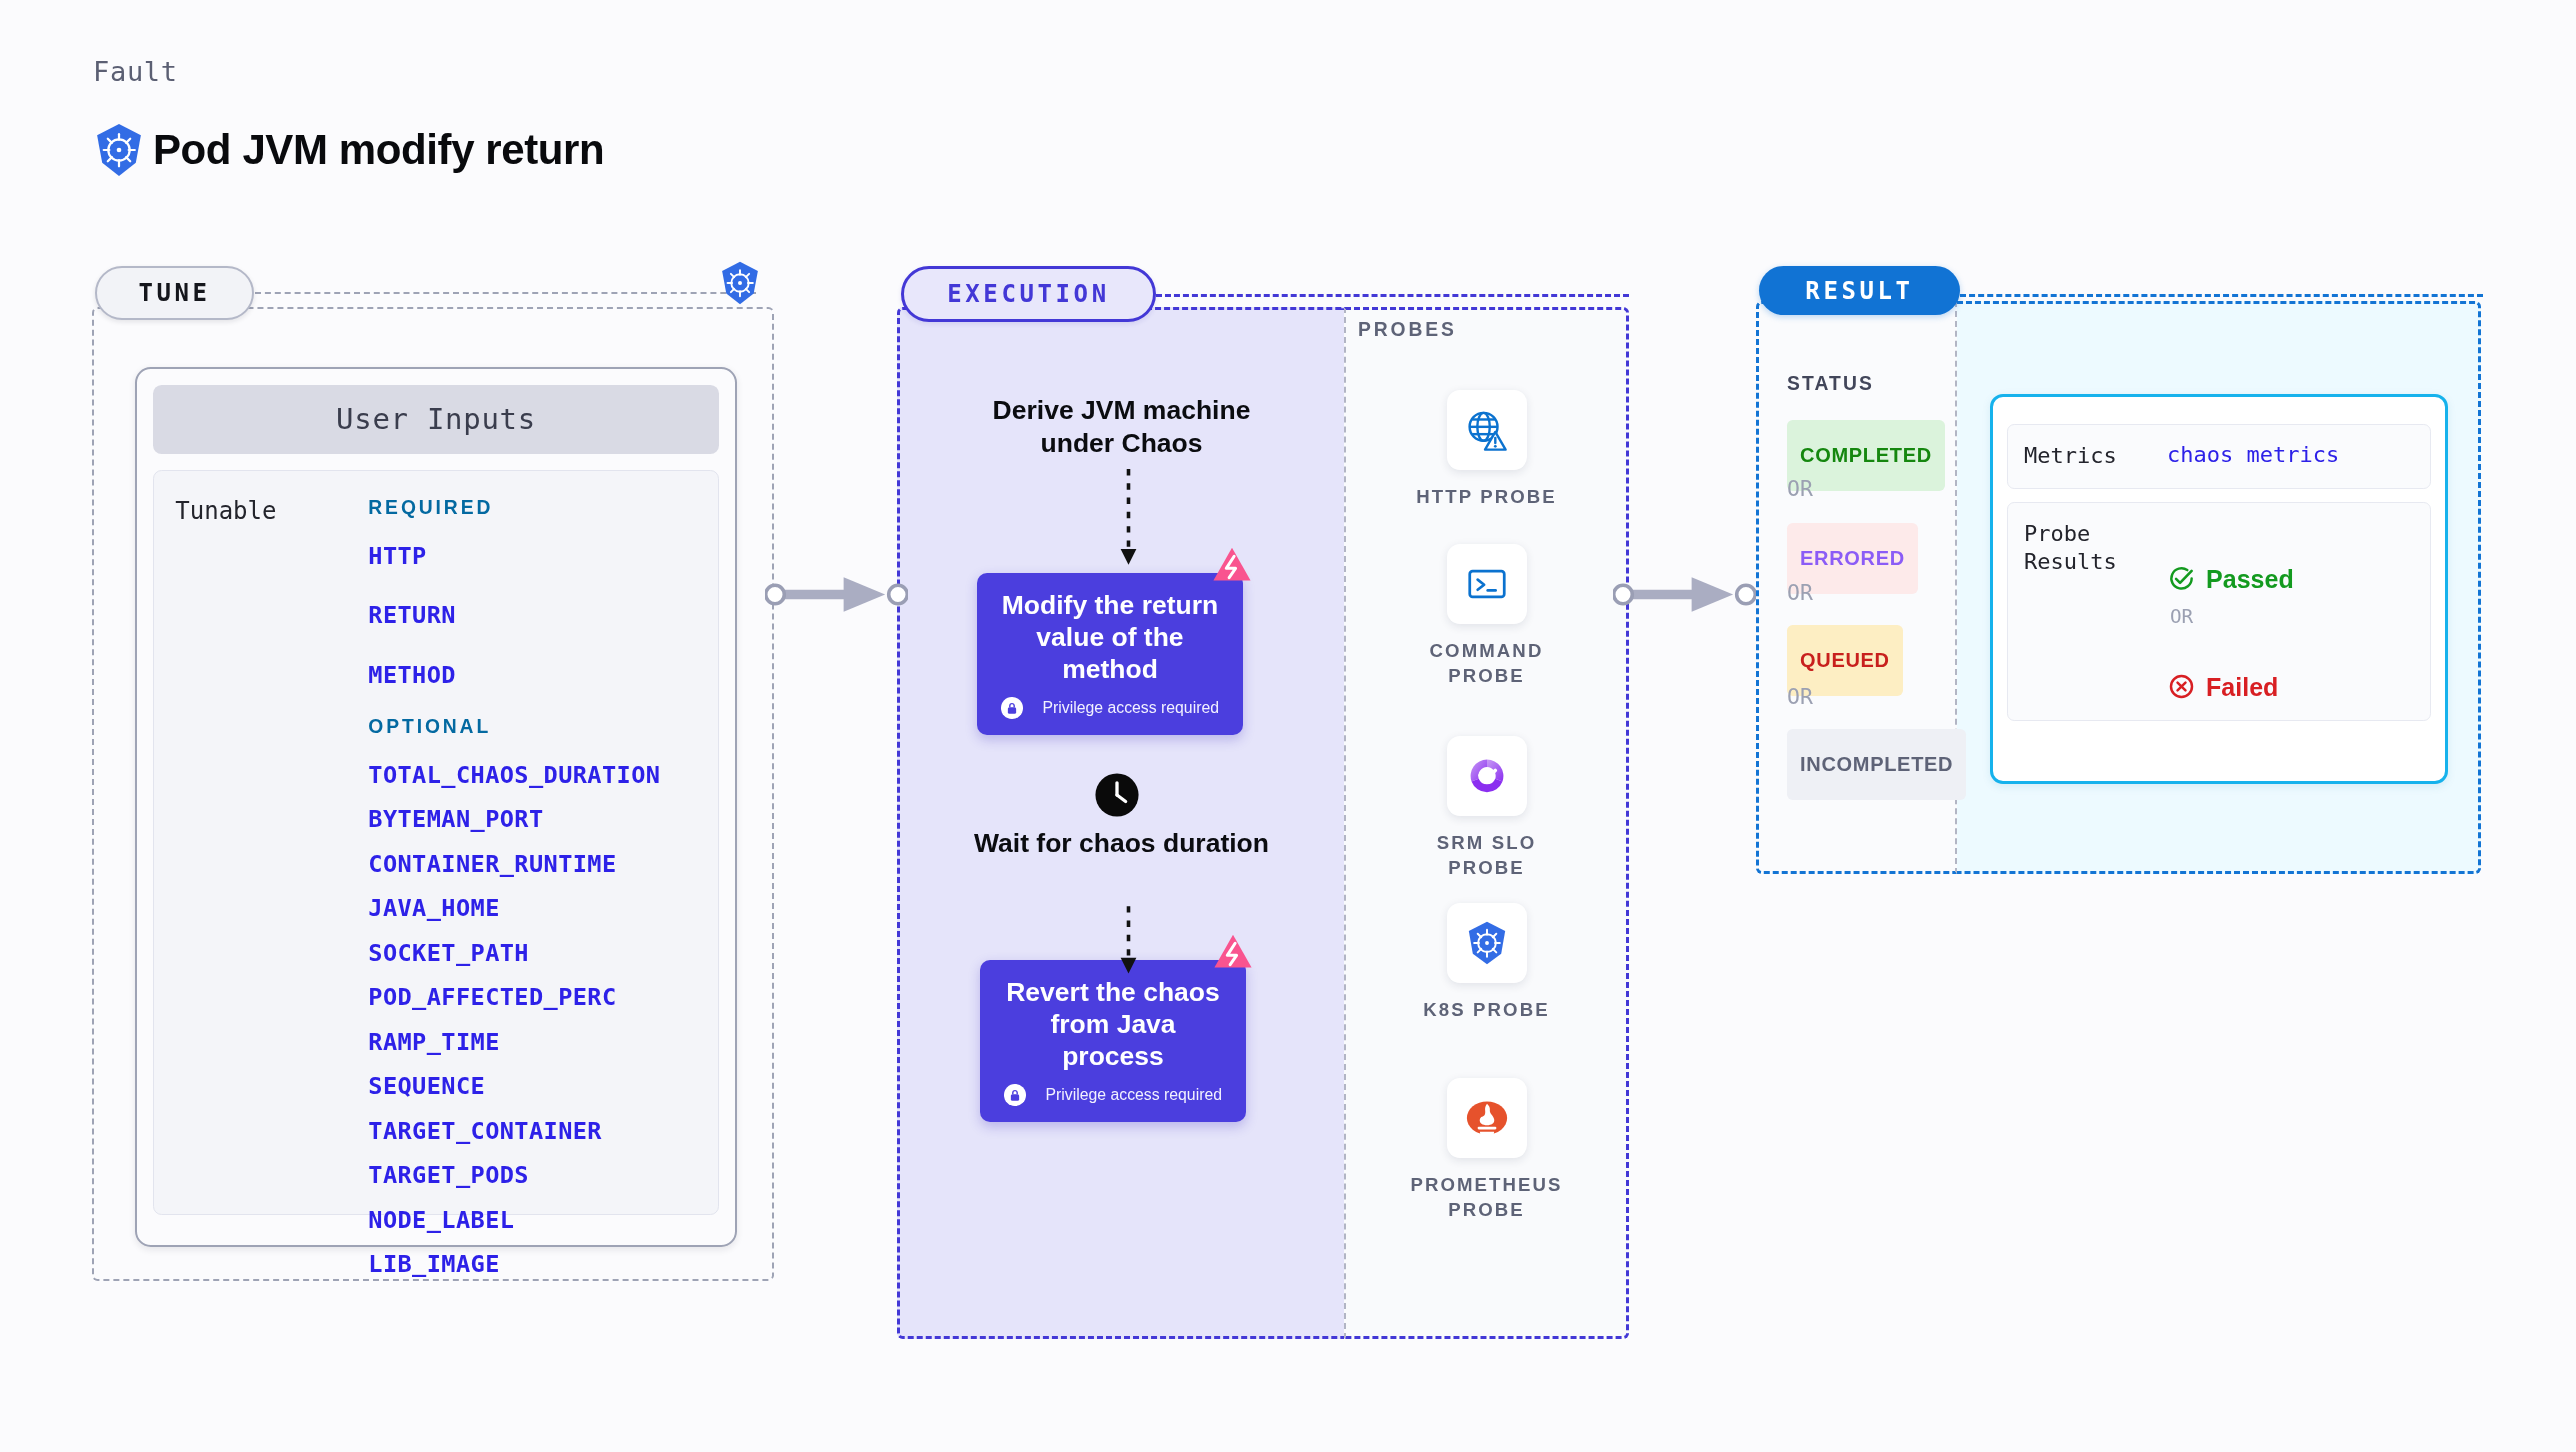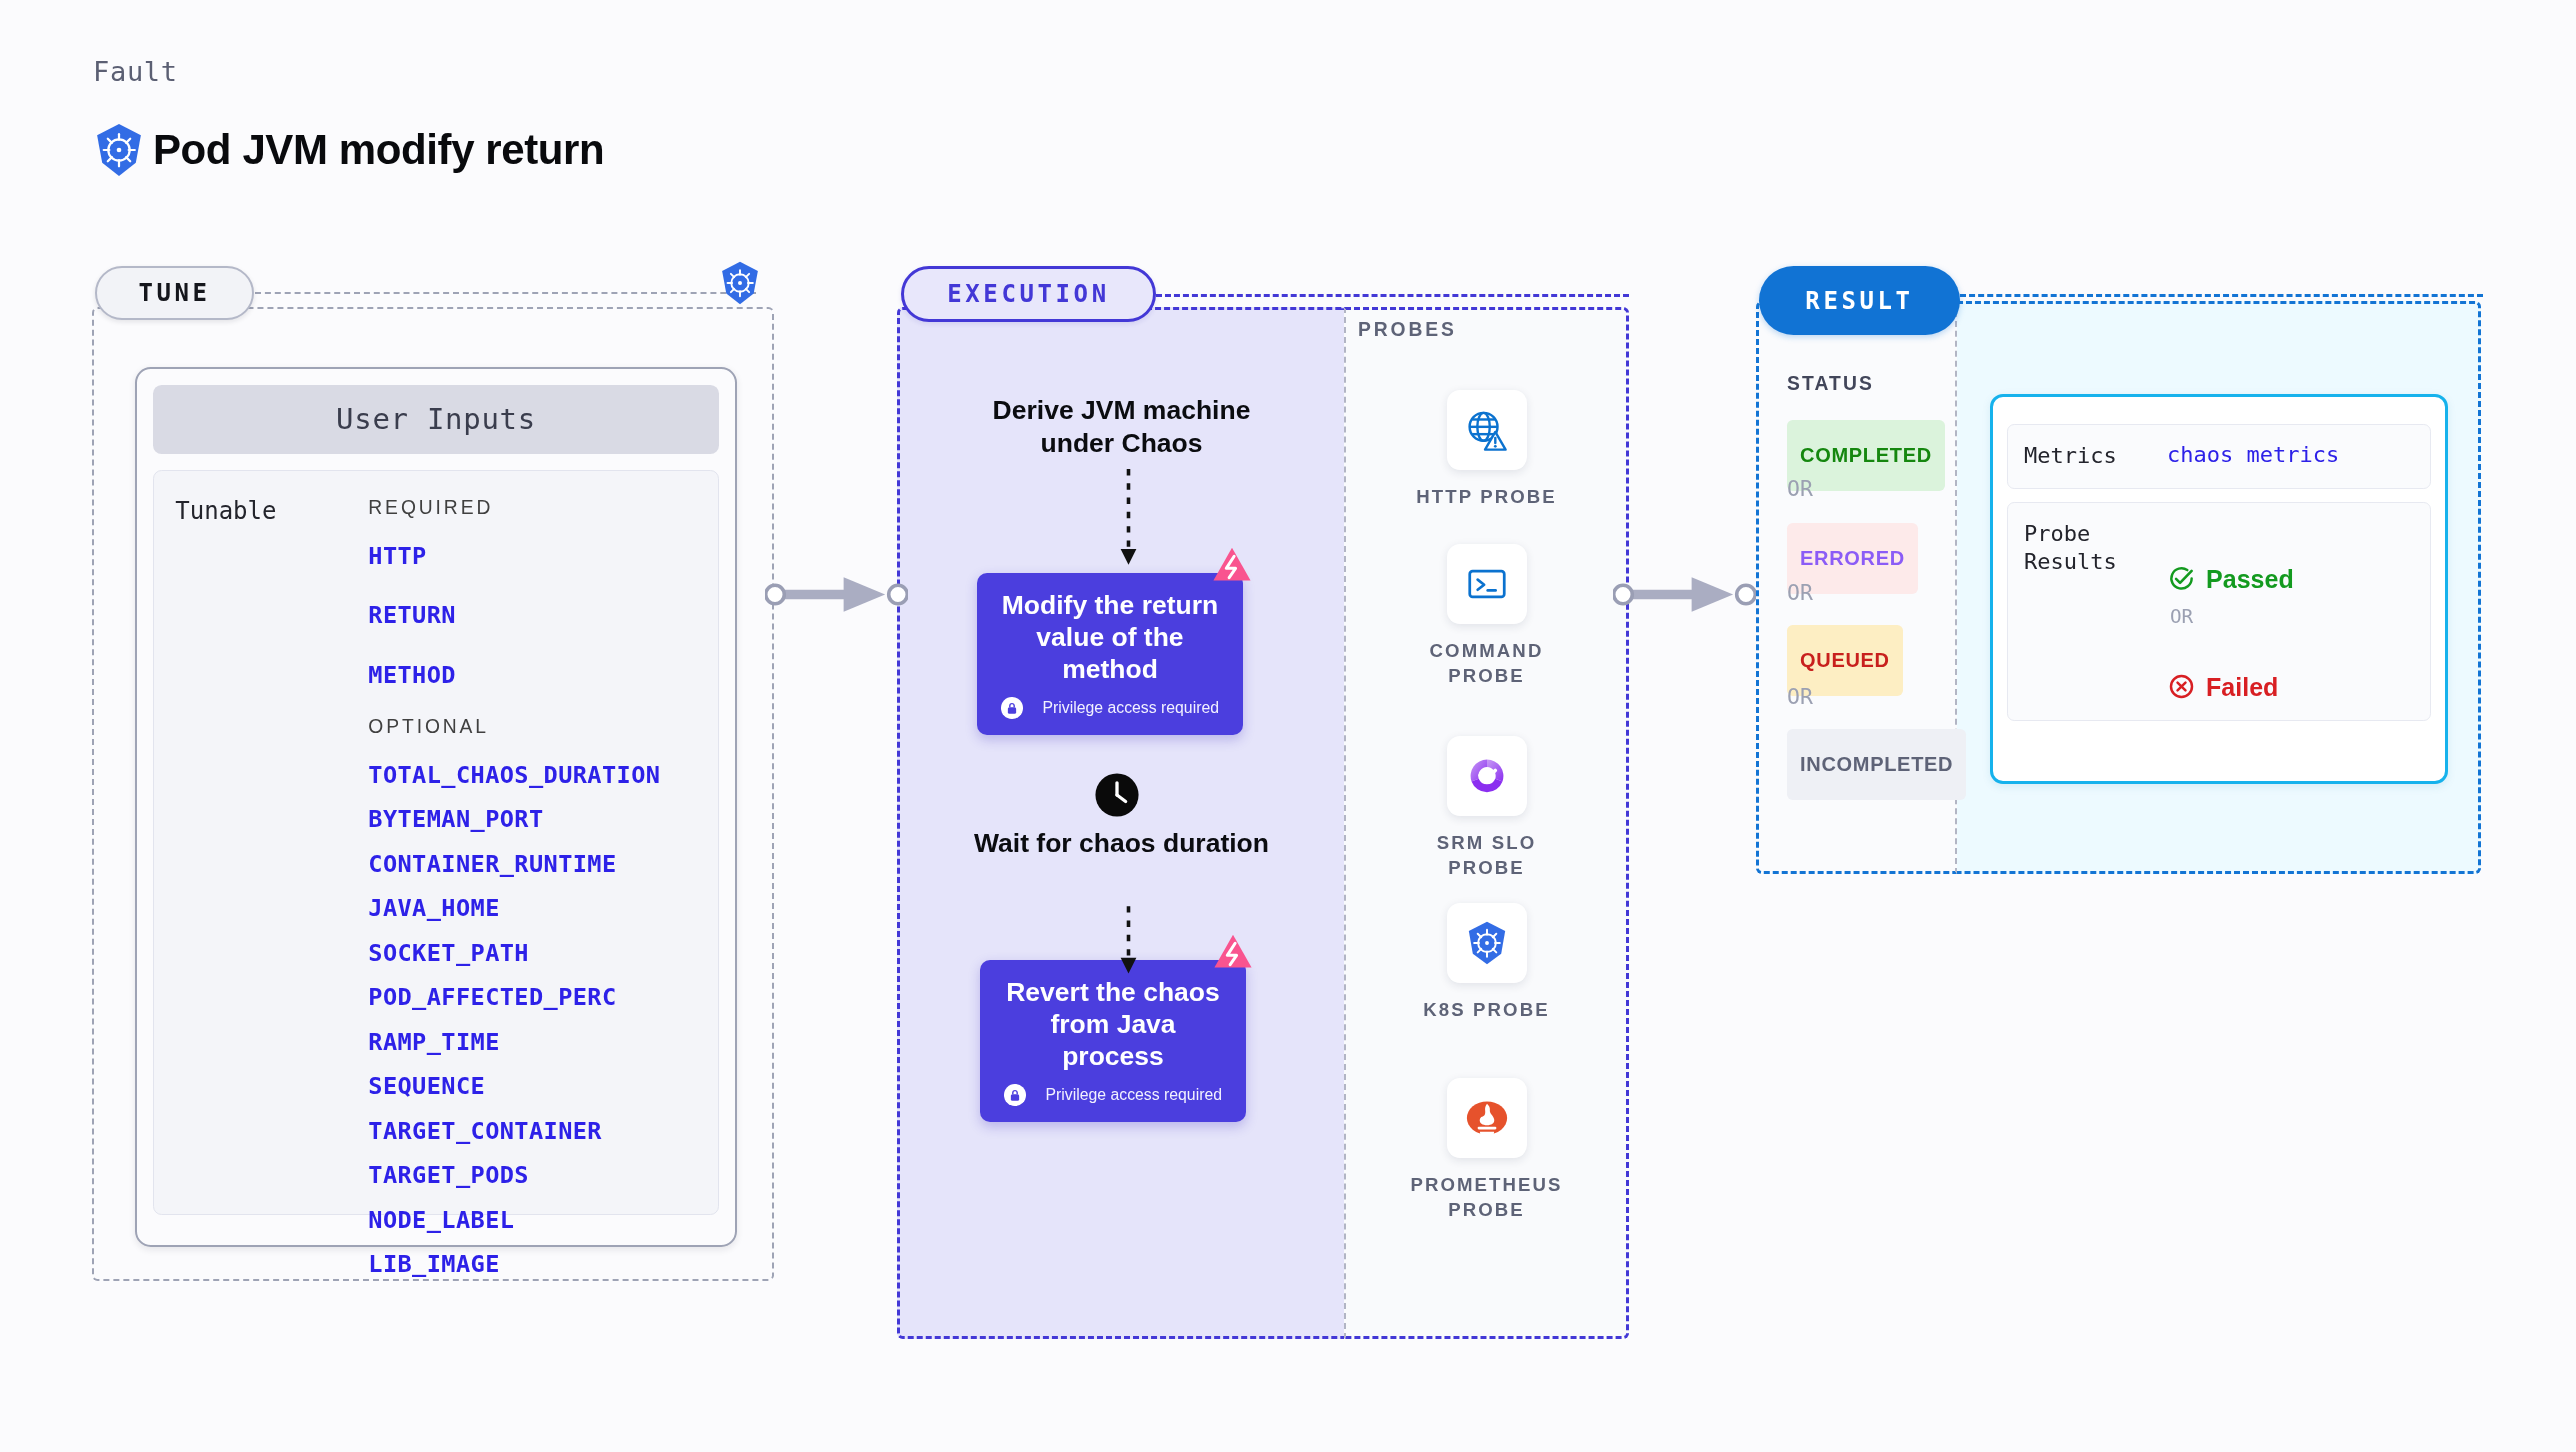--- a/index.html
+++ b/index.html
@@ -109,22 +109,22 @@
     font-family: "DejaVu Sans Mono", monospace;
     font-size: 24px;
     color: #23242c;
     width: 193px;
     flex: none;
   }
   .param-col { flex: 1; }
   .param-group-label {
     font-family: "Liberation Sans", sans-serif;
     font-size: 19.3px;
-    font-weight: 400;
-    color: #404040;
+    font-weight: 700;
+    color: #0369a1;
     letter-spacing: 2.9px;
     margin-bottom: 23px;
   }
   .param-item {
     font-family: "DejaVu Sans Mono", monospace;
     font-size: 23.6px;
     font-weight: 700;
     color: #2d21e8;
     letter-spacing: 0.4px;
   }
@@ -273,21 +273,21 @@
     position: absolute;
     left: 1957px; top: 301px;
     width: 524px; height: 573px;
     border: 3.6px dashed #1374d4;
     border-left: none;
     border-radius: 0 5.7px 5.7px 0;
     background: #edfaff;
   }
   .pill-result {
     left: 1759px; top: 266px;
-    width: 201px; height: 69px;
+    width: 201px; height: 49px;
     background: #1173d4;
     border: none;
     color: #fff;
     font-size: 24px;
     box-shadow: 0 2.1px 6.4px rgba(17,115,212,.28);
   }
   .result-dash-line {
     position: absolute;
     left: 1960px; top: 294px;
     width: 523px; height: 0;

